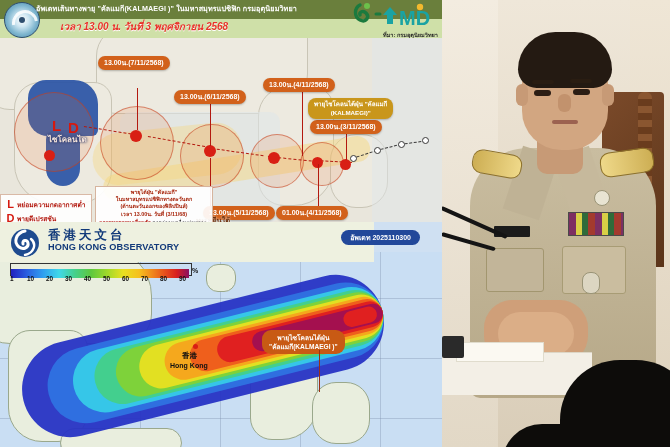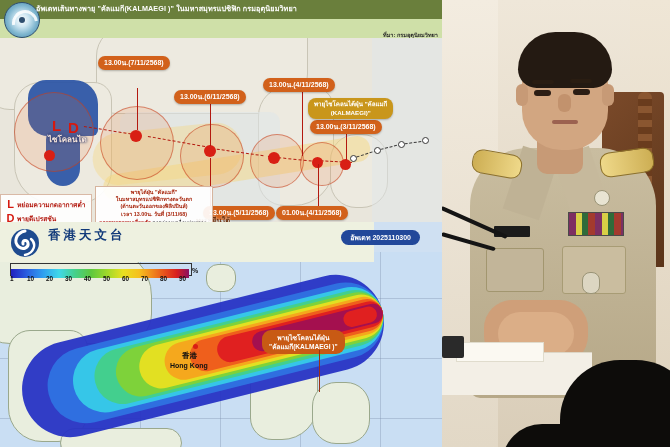--- a/index.html
+++ b/index.html
@@ -150,21 +150,32 @@
 </head>
 <body>
 
 <div id="root">
 
   <div id="left-panel">
 
     <div id="tmd-banner">
       <div id="banner-cyclone"></div>
       <div id="banner-title">อัพเดทเส้นทางพายุ "คัลแมกี(KALMAEGI )" ในมหาสมุทรแปซิฟิก  กรมอุตุนิยมวิทยา</div>
-
+      <div id="banner-sub">เวลา 13.00 น. วันที่ 3 พฤศจิกายน 2568</div>
+
+      <div id="tmd-logo">
+        <svg width="88" height="30" viewBox="0 0 88 30">
+          <path d="M10 4 C4 7,4 16,10 19 C16 22,20 16,16 12 C13 9,9 11,10 14" fill="none" stroke="#1b7a3e" stroke-width="3.4" stroke-linecap="round"></path>
+          <circle cx="17" cy="5" r="3" fill="#6cc04a"></circle>
+          <path d="M26 13 h4" stroke="#1b7a3e" stroke-width="3" stroke-linecap="round"></path>
+          <path d="M40 6 l7 8 h-4 v9 h-6 v-9 h-4 z" fill="#1aa3a3"></path>
+          <text x="49" y="24" font-family="Liberation Sans, sans-serif" font-size="20" font-weight="bold" fill="#1aa3a3">MD</text>
+          <circle cx="70" cy="6" r="3.2" fill="#f2b92e"></circle>
+        </svg>
+      </div>
       <div id="tmd-credit">
         <div>ที่มา: กรมอุตุนิยมวิทยา</div>
 
       </div>
     </div>
 
     <div id="tmd-map">
 
       <div class="landmass" style="left:-20px;top:-10px;width:150px;height:80px;border-radius:20px 40px 10px 30px;"></div>
       <div class="landmass" style="left:96px;top:-12px;width:210px;height:86px;border-radius:30px 10px 40px 20px;"></div>
@@ -296,20 +307,21 @@
 
       <div id="hko-head">
         <div id="hko-logo">
           <svg width="32" height="30" viewBox="0 0 32 30">
             <circle cx="16" cy="15" r="14" fill="#1e4b8f"></circle>
             <path d="M16 3 C7 5,4 14,10 19 C14 22,20 20,19 15 C18 11,13 12,14 16" fill="none" stroke="#ffffff" stroke-width="3" stroke-linecap="round"></path>
             <path d="M16 27 C25 25,28 16,22 11" fill="none" stroke="#ffffff" stroke-width="2.4" stroke-linecap="round"></path>
           </svg>
         </div>
         <div id="hko-cn">香港天文台</div>
+        <div id="hko-en">HONG KONG OBSERVATORY</div>
       </div>
 
       <div id="cbar">
         <svg width="178" height="9" viewBox="0 0 178 9" preserveAspectRatio="none">
           <defs>
               <linearGradient id="cb" x1="0" y1="0" x2="1" y2="0">
             <stop offset="0.00" stop-color="#2020c0"></stop>
                 <stop offset="0.09" stop-color="#2a5fe0"></stop>
             <stop offset="0.18" stop-color="#2f9ff0"></stop>
                 <stop offset="0.27" stop-color="#40d8e8"></stop>

